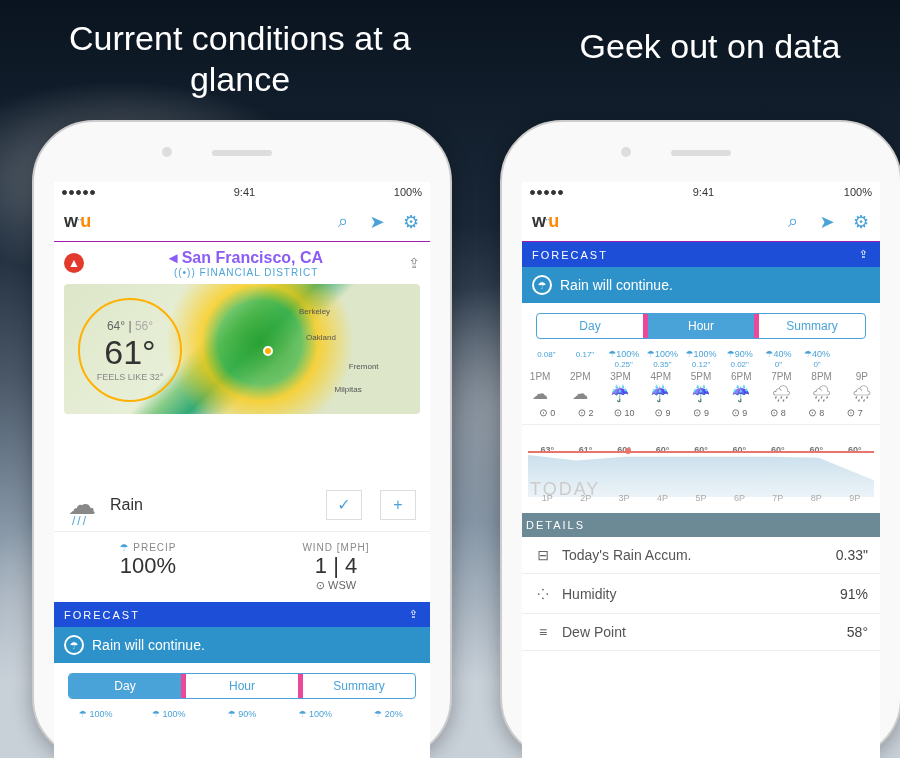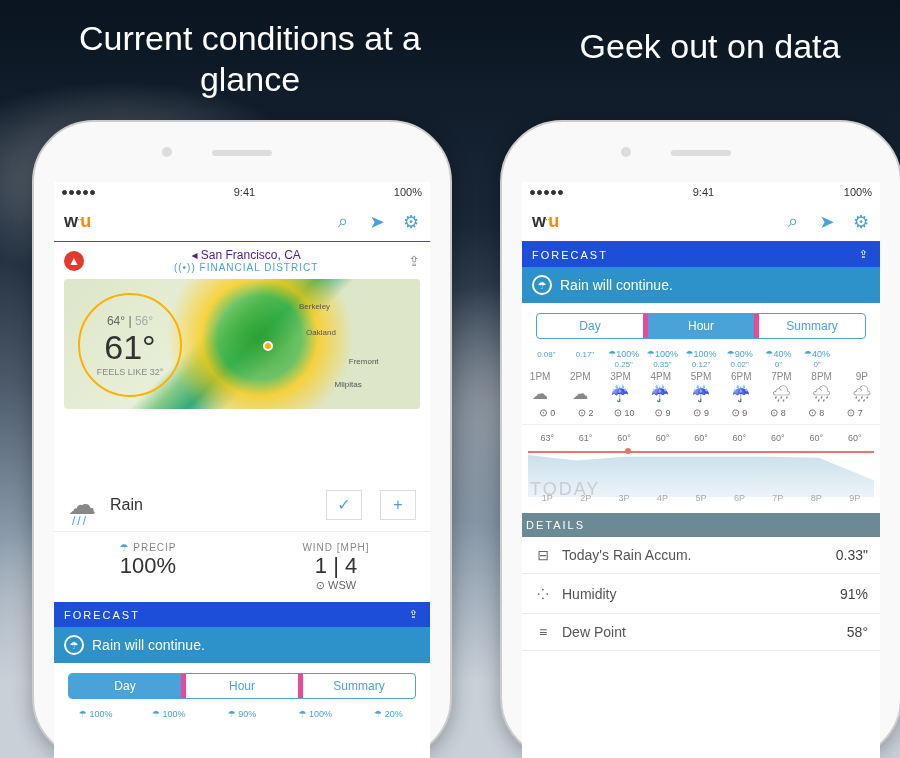--- a/index.html
+++ b/index.html
@@ -12,21 +12,21 @@
   }
   .cloud { position: absolute; background: radial-gradient(ellipse, rgba(255,255,255,0.4), transparent 70%); }
   .cloud.a { width: 400px; height: 200px; top: 80px; left: -80px; }
   .cloud.b { width: 500px; height: 250px; top: 280px; left: 300px; }
   .cloud.c { width: 400px; height: 220px; top: 500px; left: -50px; }
 
   .headline {
     position: absolute; color: #fff; font-size: 34px; font-weight: 300;
     text-align: center; line-height: 1.2;
   }
-  .hl1 { top: 18px; left: 40px; width: 420px; }
+  .hl1 { top: 18px; left: 30px; width: 420px; }
   .hl2 { top: 26px; left: 530px; width: 360px; }
 
   .phone {
     position: absolute; width: 420px; height: 640px; top: 120px;
     background: #f9f9f9; border-radius: 62px; border: 2px solid #ccc;
     box-shadow: 0 4px 20px rgba(0,0,0,.3);
   }
   .phone.p1 { left: 32px; }
   .phone.p2 { left: 500px; width: 402px; }
   .speaker { position:absolute; top:28px; left:50%; transform:translateX(-50%); width:60px; height:6px; background:#ddd; border-radius:3px; }
@@ -54,21 +54,21 @@
   .logo .umlaut { font-size:10px; color:#4aa3d8; letter-spacing:-1px; }
   .navicons { display:flex; gap:16px; color:#4aa3d8; font-size:18px; align-items:center; }
   .ico { width:18px; height:18px; display:inline-flex; align-items:center; justify-content:center; }
 
   .hero {
     position:relative; background:#fff; height: 236px;
   }
   .loc-row { display:flex; align-items:center; padding:6px 10px 0; gap:8px; }
   .alert-tri { width:20px; height:20px; background:#e23b2e; border-radius:50%; display:flex; align-items:center; justify-content:center; color:#fff; font-size:12px; font-weight:700; }
   .loc-center { flex:1; text-align:center; }
-  .loc-name { font-size:12px; color:#4c1d95; }
+  .loc-name { font-size:16px; color:#8b5cf6;font-weight:bold; }
   .loc-sub { font-size:10px; color:#4aa3d8; letter-spacing:1px; }
   .share-ico { color:#888; font-size:14px; }
 
   .hero-map {
     margin:6px 10px 0; height:130px; background:linear-gradient(135deg,#dde6c8 0%,#e8efd8 40%,#8c8 45%,#3a7 52%,#dde6c8 60%); border-radius:4px; position:relative; overflow:hidden;
   }
   .radar-green { position:absolute; inset:0; background:radial-gradient(circle at 55% 45%, rgba(40,160,40,.85) 0%, rgba(60,180,60,.7) 20%, rgba(255,200,0,.7) 28%, transparent 45%); }
   .temp-circle {
     position:absolute; left:14px; top:14px; width:104px; height:104px;
     border:2px solid #ffb000; border-radius:50%;
@@ -123,21 +123,21 @@
   .wind-row .col { flex:1; text-align:center; font-size:9px; color:#666; }
   .wind-row .arr { font-size:10px; }
 
   .temp-chart { position:relative; height:80px; margin:4px 6px; }
   .chart-today { position:absolute; left:2px; top:50px; font-size:18px; color:#ccc; letter-spacing:2px; }
   .chart-line { position:absolute; top:22px; left:0; right:0; height:2px; background:#e8756b; }
   .chart-area { position:absolute; top:12px; left:0; right:0; height:56px;
     background:linear-gradient(180deg, rgba(130,180,210,.5), rgba(130,180,210,.15));
     clip-path: polygon(0 25%, 14% 35%, 28% 28%, 42% 28%, 56% 28%, 70% 28%, 84% 30%, 100% 70%, 100% 100%, 0 100%);
   }
-  .chart-temps { position:absolute; top:4px; left:0; right:0; display:flex; }
+  .chart-temps { position:absolute; top:16px; left:0; right:0; display:flex;font-weight:bold; }
   .chart-temps span { flex:1; text-align:center; font-size:9px; color:#777; }
   .chart-dot { position:absolute; width:6px; height:6px; background:#e8756b; border-radius:50%; top:19px; left:28%; }
   .chart-bar-row { position:absolute; bottom:0; left:0; right:0; height:16px; display:flex; }
   .chart-bar-row span { flex:1; text-align:center; font-size:9px; color:#aaa; }
 
   .details-hdr { background:#6b8a96; color:#fff; font-size:11px; letter-spacing:2px; padding:6px 4px; }
   .detail-row { display:flex; justify-content:space-between; padding:10px 12px; font-size:14px; color:#444; border-bottom:1px solid #eee; align-items:center; }
   .detail-row .lbl { display:flex; align-items:center; gap:10px; color:#555; }
   .detail-ico { width:18px; color:#666; text-align:center; }
 </style>

